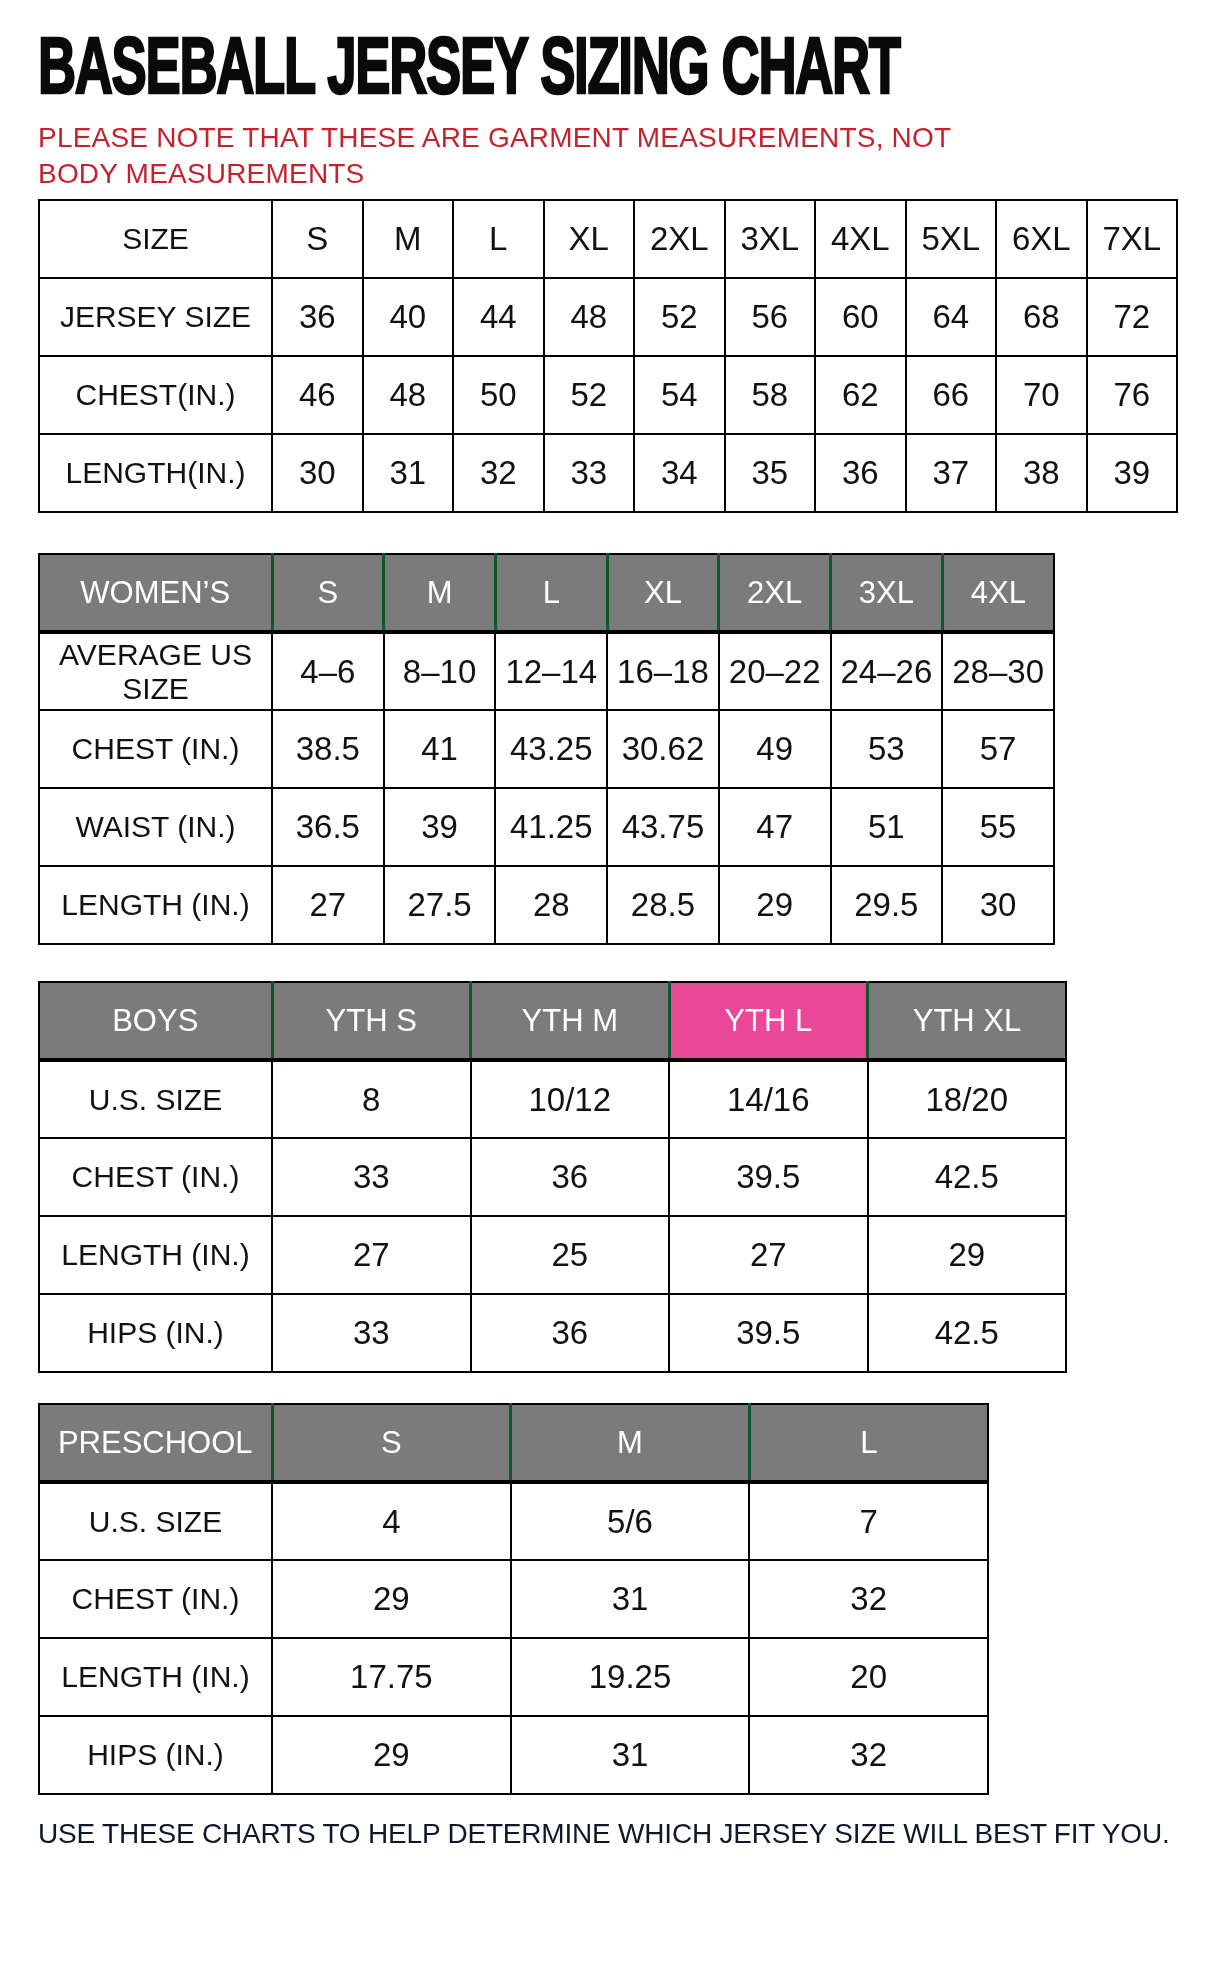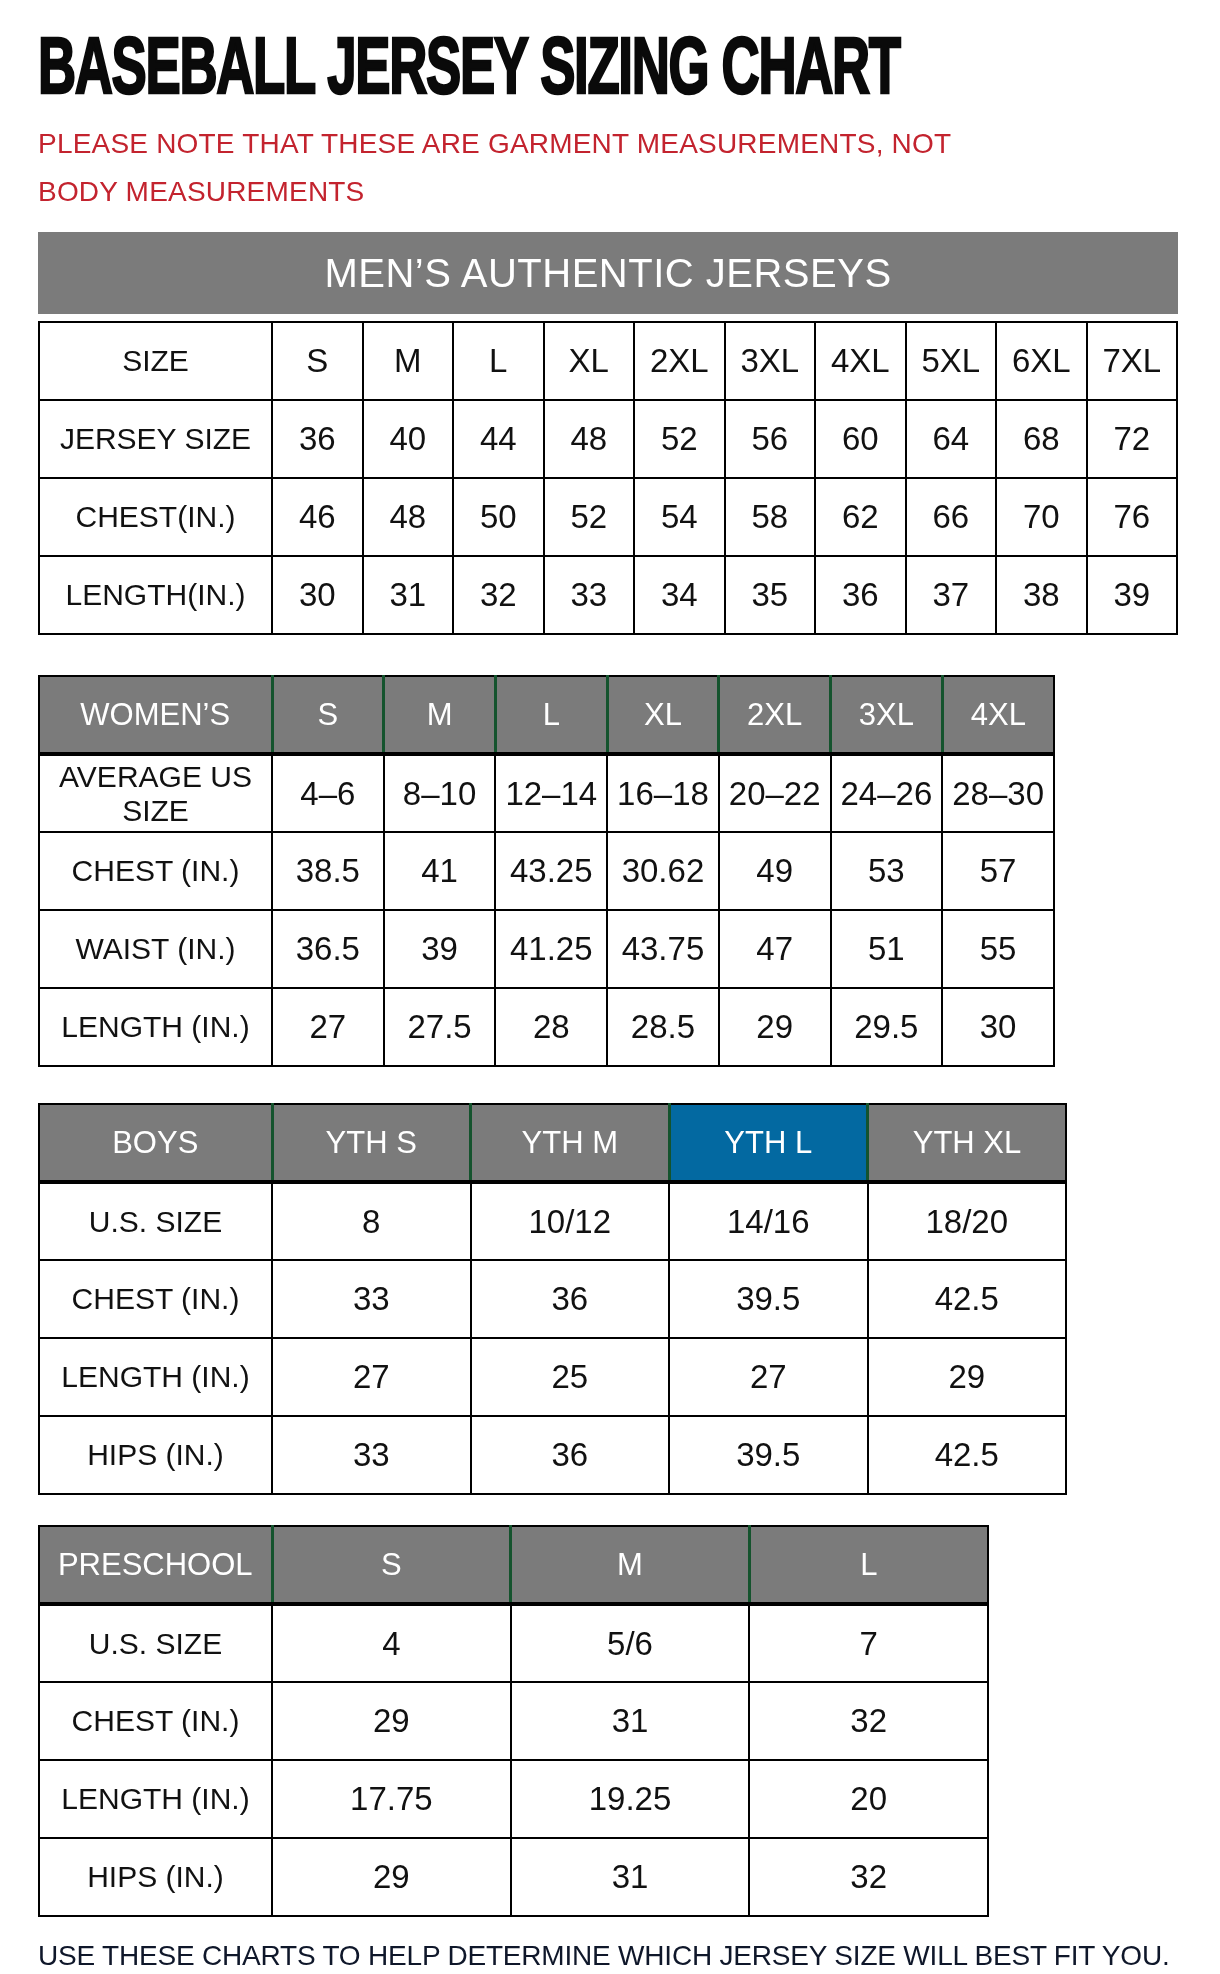--- a/index.html
+++ b/index.html
@@ -26,21 +26,21 @@
     transform: scaleX(0.66);
     transform-origin: left center;
     white-space: nowrap;
   }
 
   
   .note {
     margin: 14px 0 0 0;
     max-width: 930px;
     font-size: 28px;
-    line-height: 48px;
+    line-height: 36px;
     font-weight: 400;
     letter-spacing: 0.2px;
   }
   .footer-note {
     margin: 22px 0 0 0;
     font-size: 28px;
     line-height: 34px;
     white-space: nowrap;
     letter-spacing: -0.2px;
   }
@@ -95,21 +95,20 @@
 </head>
 <body>
 
 <div class="page">
 
   <h1 class="title-wrap"><span class="title">BASEBALL JERSEY SIZING CHART</span></h1>
 
   <p class="note accent-red" style="color: rgb(195, 35, 46);">PLEASE NOTE THAT THESE ARE GARMENT MEASUREMENTS, NOT BODY MEASUREMENTS</p>
 
   <section>
-    <div class="banner gray-bg" style="background: rgb(123, 123, 123);">MEN’S AUTHENTIC JERSEYS</div>
     <table class="grid mens-grid">
       <colgroup>
           <col class="label-col">
         </colgroup>
       <tbody>
           <tr>
             <td>SIZE</td>
             <td>S</td>
             <td>M</td>
             <td>L</td>
@@ -227,21 +226,21 @@
   <section>
     <table class="grid boys-grid">
       <colgroup>
           <col class="label-col">
         </colgroup>
       <tbody>
           <tr>
             <th style="background: rgb(123, 123, 123);">BOYS</th>
             <th style="background: rgb(123, 123, 123);">YTH S</th>
             <th style="background: rgb(123, 123, 123);">YTH M</th>
-            <th style="background: #0369a1;">YTH L</th>
+            <th style="background: #ec4899;">YTH L</th>
             <th style="background: rgb(123, 123, 123);">YTH XL</th>
           </tr>
           <tr>
             <td>U.S. SIZE</td>
             <td>8</td>
             <td>10/12</td>
             <td>14/16</td>
             <td>18/20</td>
           </tr>
           <tr>

